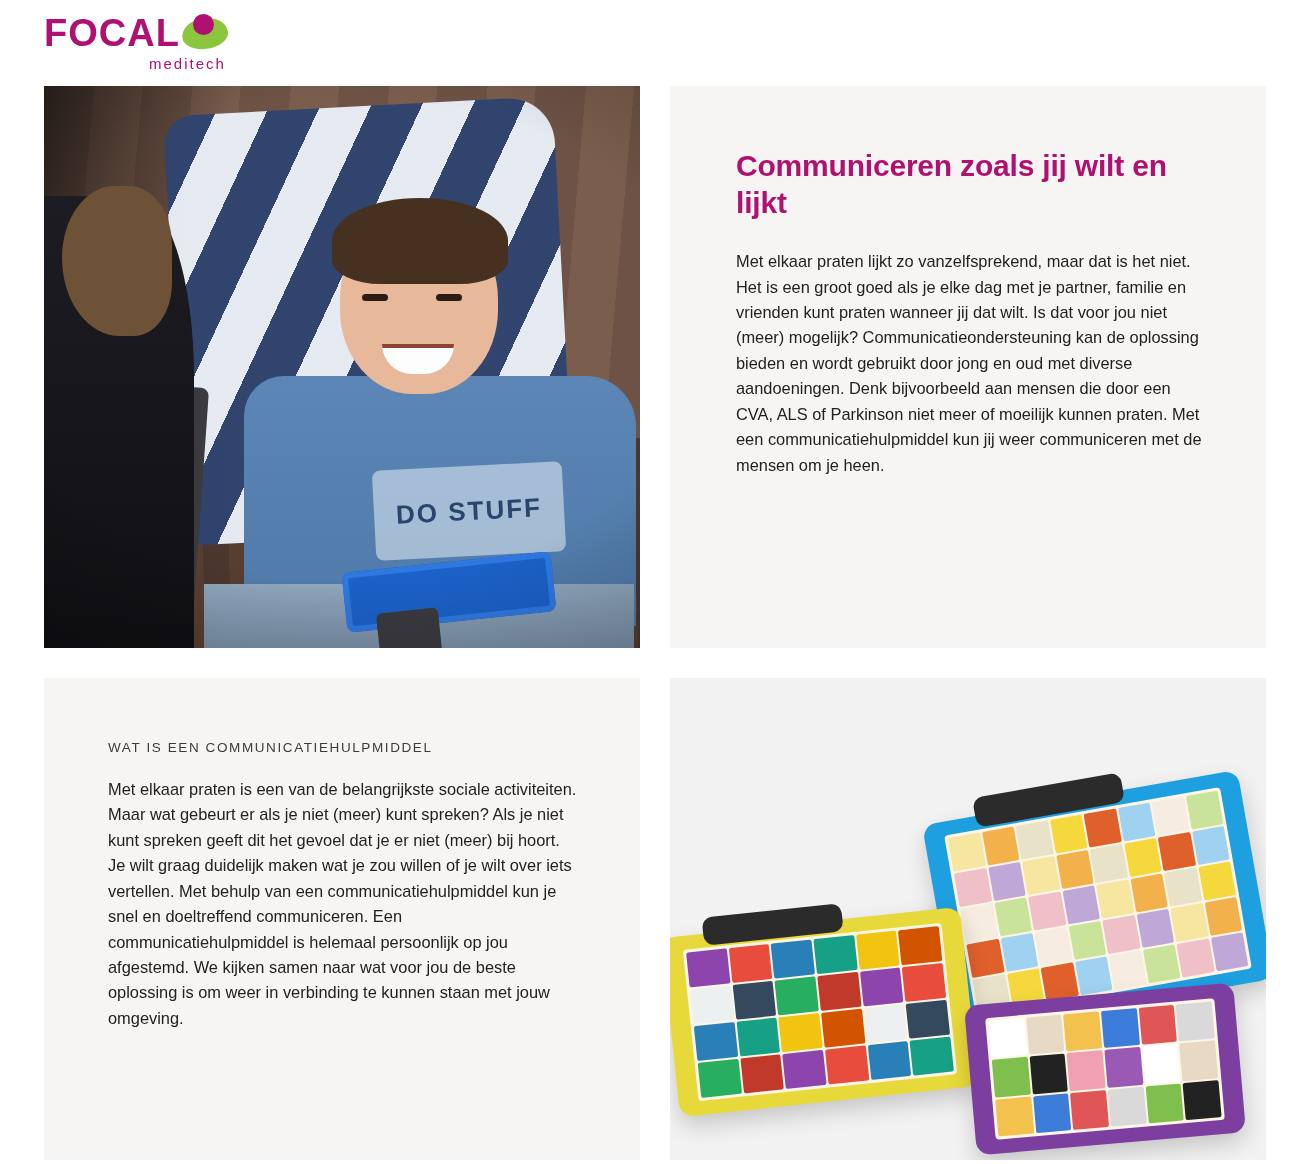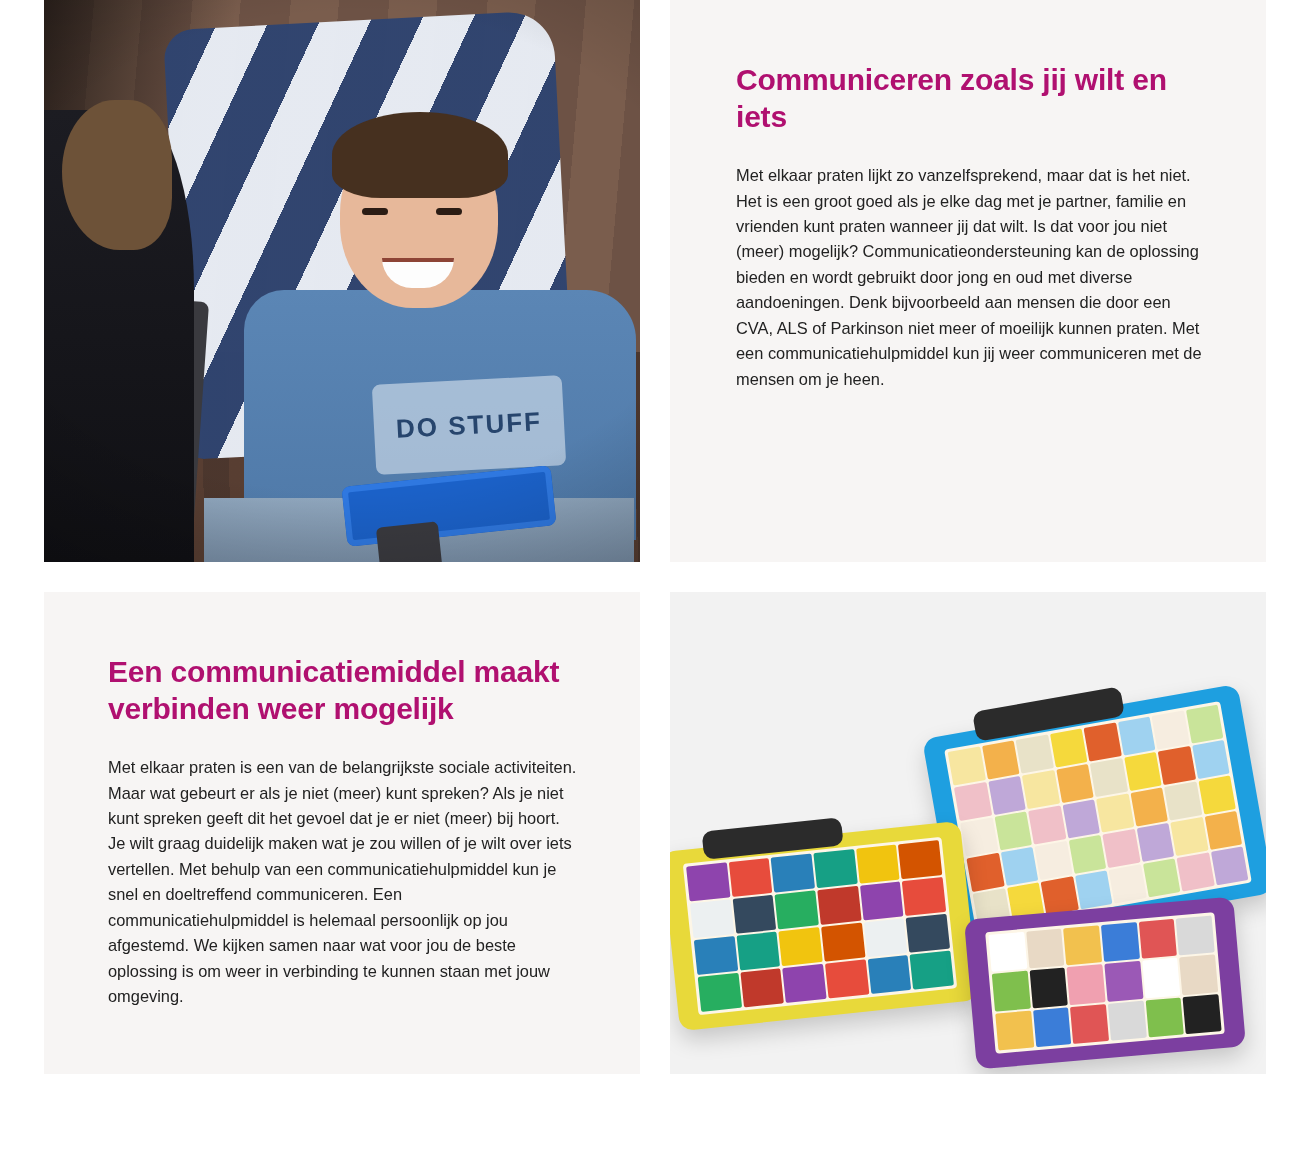--- a/index.html
+++ b/index.html
@@ -280,20 +280,26 @@
   .cellbox { border-radius: 2px; }
 
   
   .bottom-pad { height: 30px; }
 </style>
 </head>
 <body>
 
 <div class="page">
 
+  <header class="header">
+    <div class="logo">
+      <span class="logo-word">FOCAL</span><span class="logo-mark"><span class="blob"></span><span class="dot"></span></span>
+      <span class="logo-sub">meditech</span>
+    </div>
+  </header>
 
   <div class="grid">
 
     <div class="cell photo">
       <div class="photo1">
         <div class="ph1-wall"></div>
         <div class="ph1-bench"></div>
         <div class="ph1-cushion"></div>
         <div class="ph1-chairframe"></div>
         <div class="ph1-mom"></div>
@@ -306,28 +312,28 @@
         <div class="ph1-eye-l"></div>
         <div class="ph1-eye-r"></div>
         <div class="ph1-mouth"></div>
         <div class="ph1-tablet"></div>
         <div class="ph1-vig"></div>
       </div>
     </div>
 
     <div class="cell text">
       <div class="text-inner">
-        <h2 class="title">Communiceren zoals jij wilt en iets</h2>
+        <h2 class="title">Communiceren zoals jij wilt en lijkt</h2>
         <p class="body">Met elkaar praten lijkt zo vanzelfsprekend, maar dat is het niet. Het is een groot goed als je elke dag met je partner, familie en vrienden kunt praten wanneer jij dat wilt. Is dat voor jou niet (meer) mogelijk? Communicatieondersteuning kan de oplossing bieden en wordt gebruikt door jong en oud met diverse aandoeningen. Denk bijvoorbeeld aan mensen die door een CVA, ALS of Parkinson niet meer of moeilijk kunnen praten. Met een communicatiehulpmiddel kun jij weer communiceren met de mensen om je heen.</p>
       </div>
     </div>
 
     <div class="cell text2">
       <div class="text-inner second">
-        <h2 class="title">Een communicatiemiddel maakt verbinden weer mogelijk</h2>
+        <p class="eyebrow">WAT IS EEN COMMUNICATIEHULPMIDDEL</p>
         <p class="body">Met elkaar praten is een van de belangrijkste sociale activiteiten. Maar wat gebeurt er als je niet (meer) kunt spreken? Als je niet kunt spreken geeft dit het gevoel dat je er niet (meer) bij hoort. Je wilt graag duidelijk maken wat je zou willen of je wilt over iets vertellen. Met behulp van een communicatiehulpmiddel kun je snel en doeltreffend communiceren. Een communicatiehulpmiddel is helemaal persoonlijk op jou afgestemd. We kijken samen naar wat voor jou de beste oplossing is om weer in verbinding te kunnen staan met jouw omgeving.</p>
       </div>
     </div>
 
     <div class="cell photo2">
       <div class="photo2-inner">
 
         <div class="dev dev-blue">
           <div class="handle"></div>
           <div class="screen">

